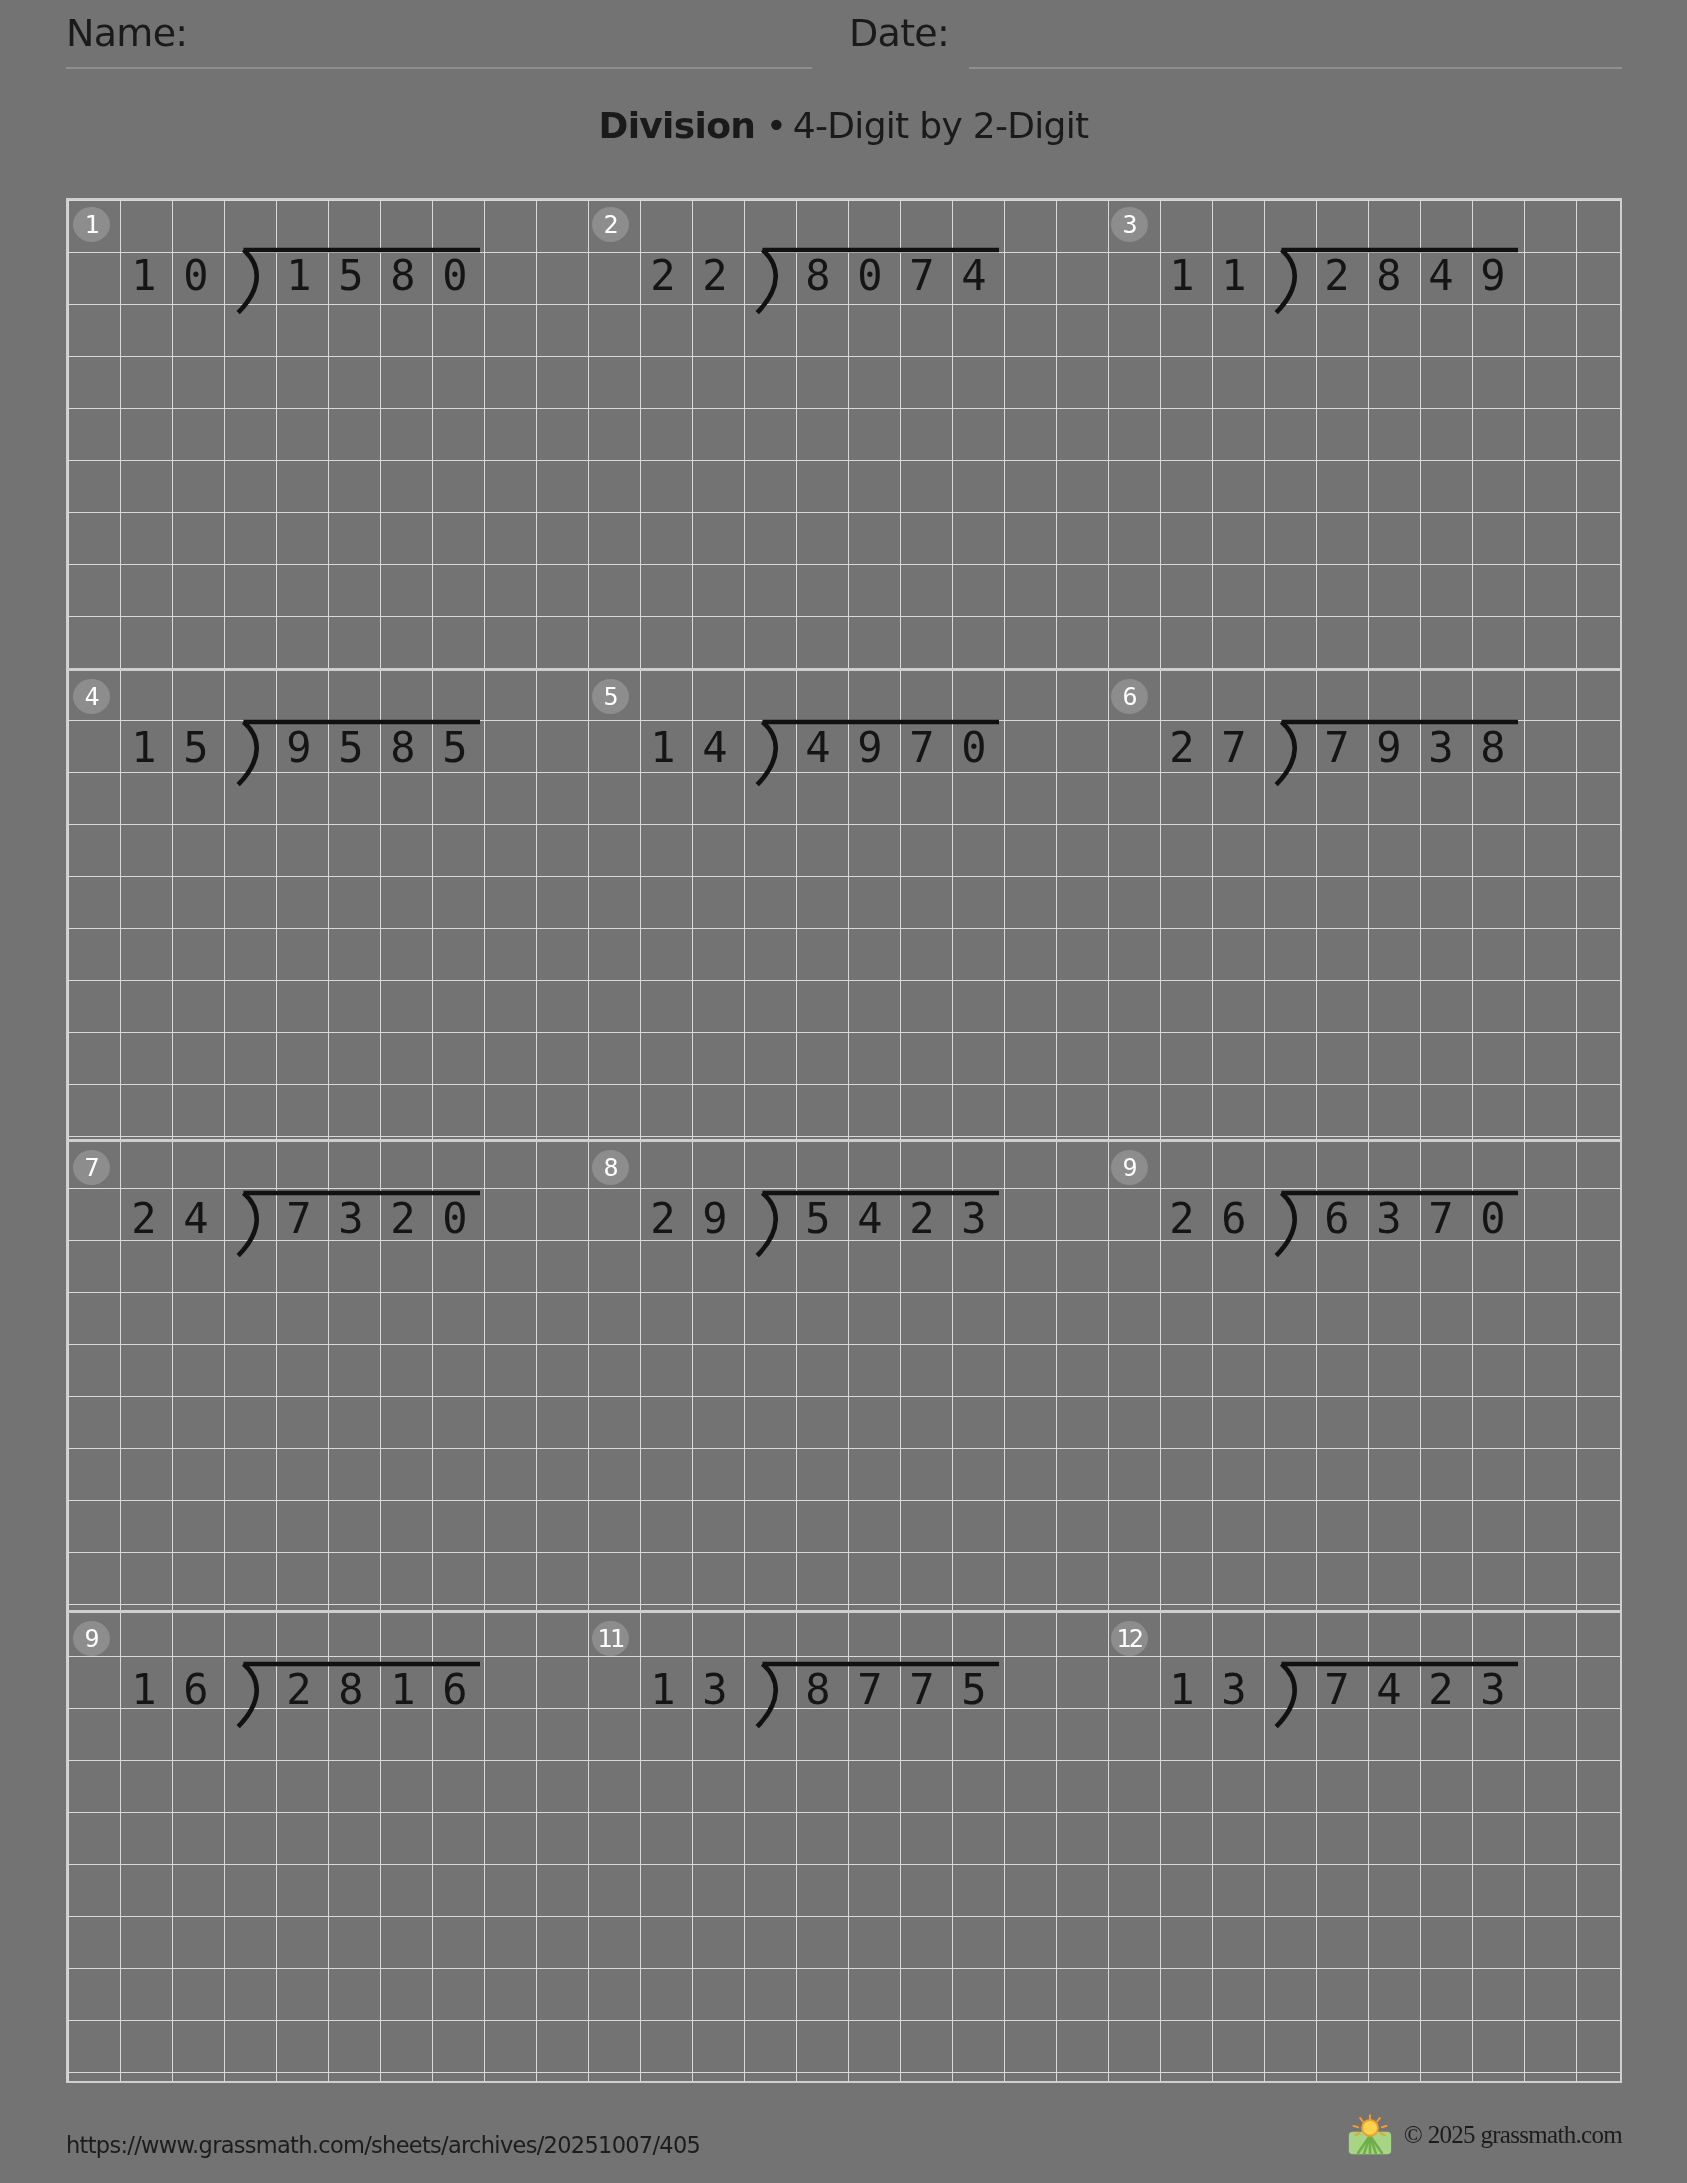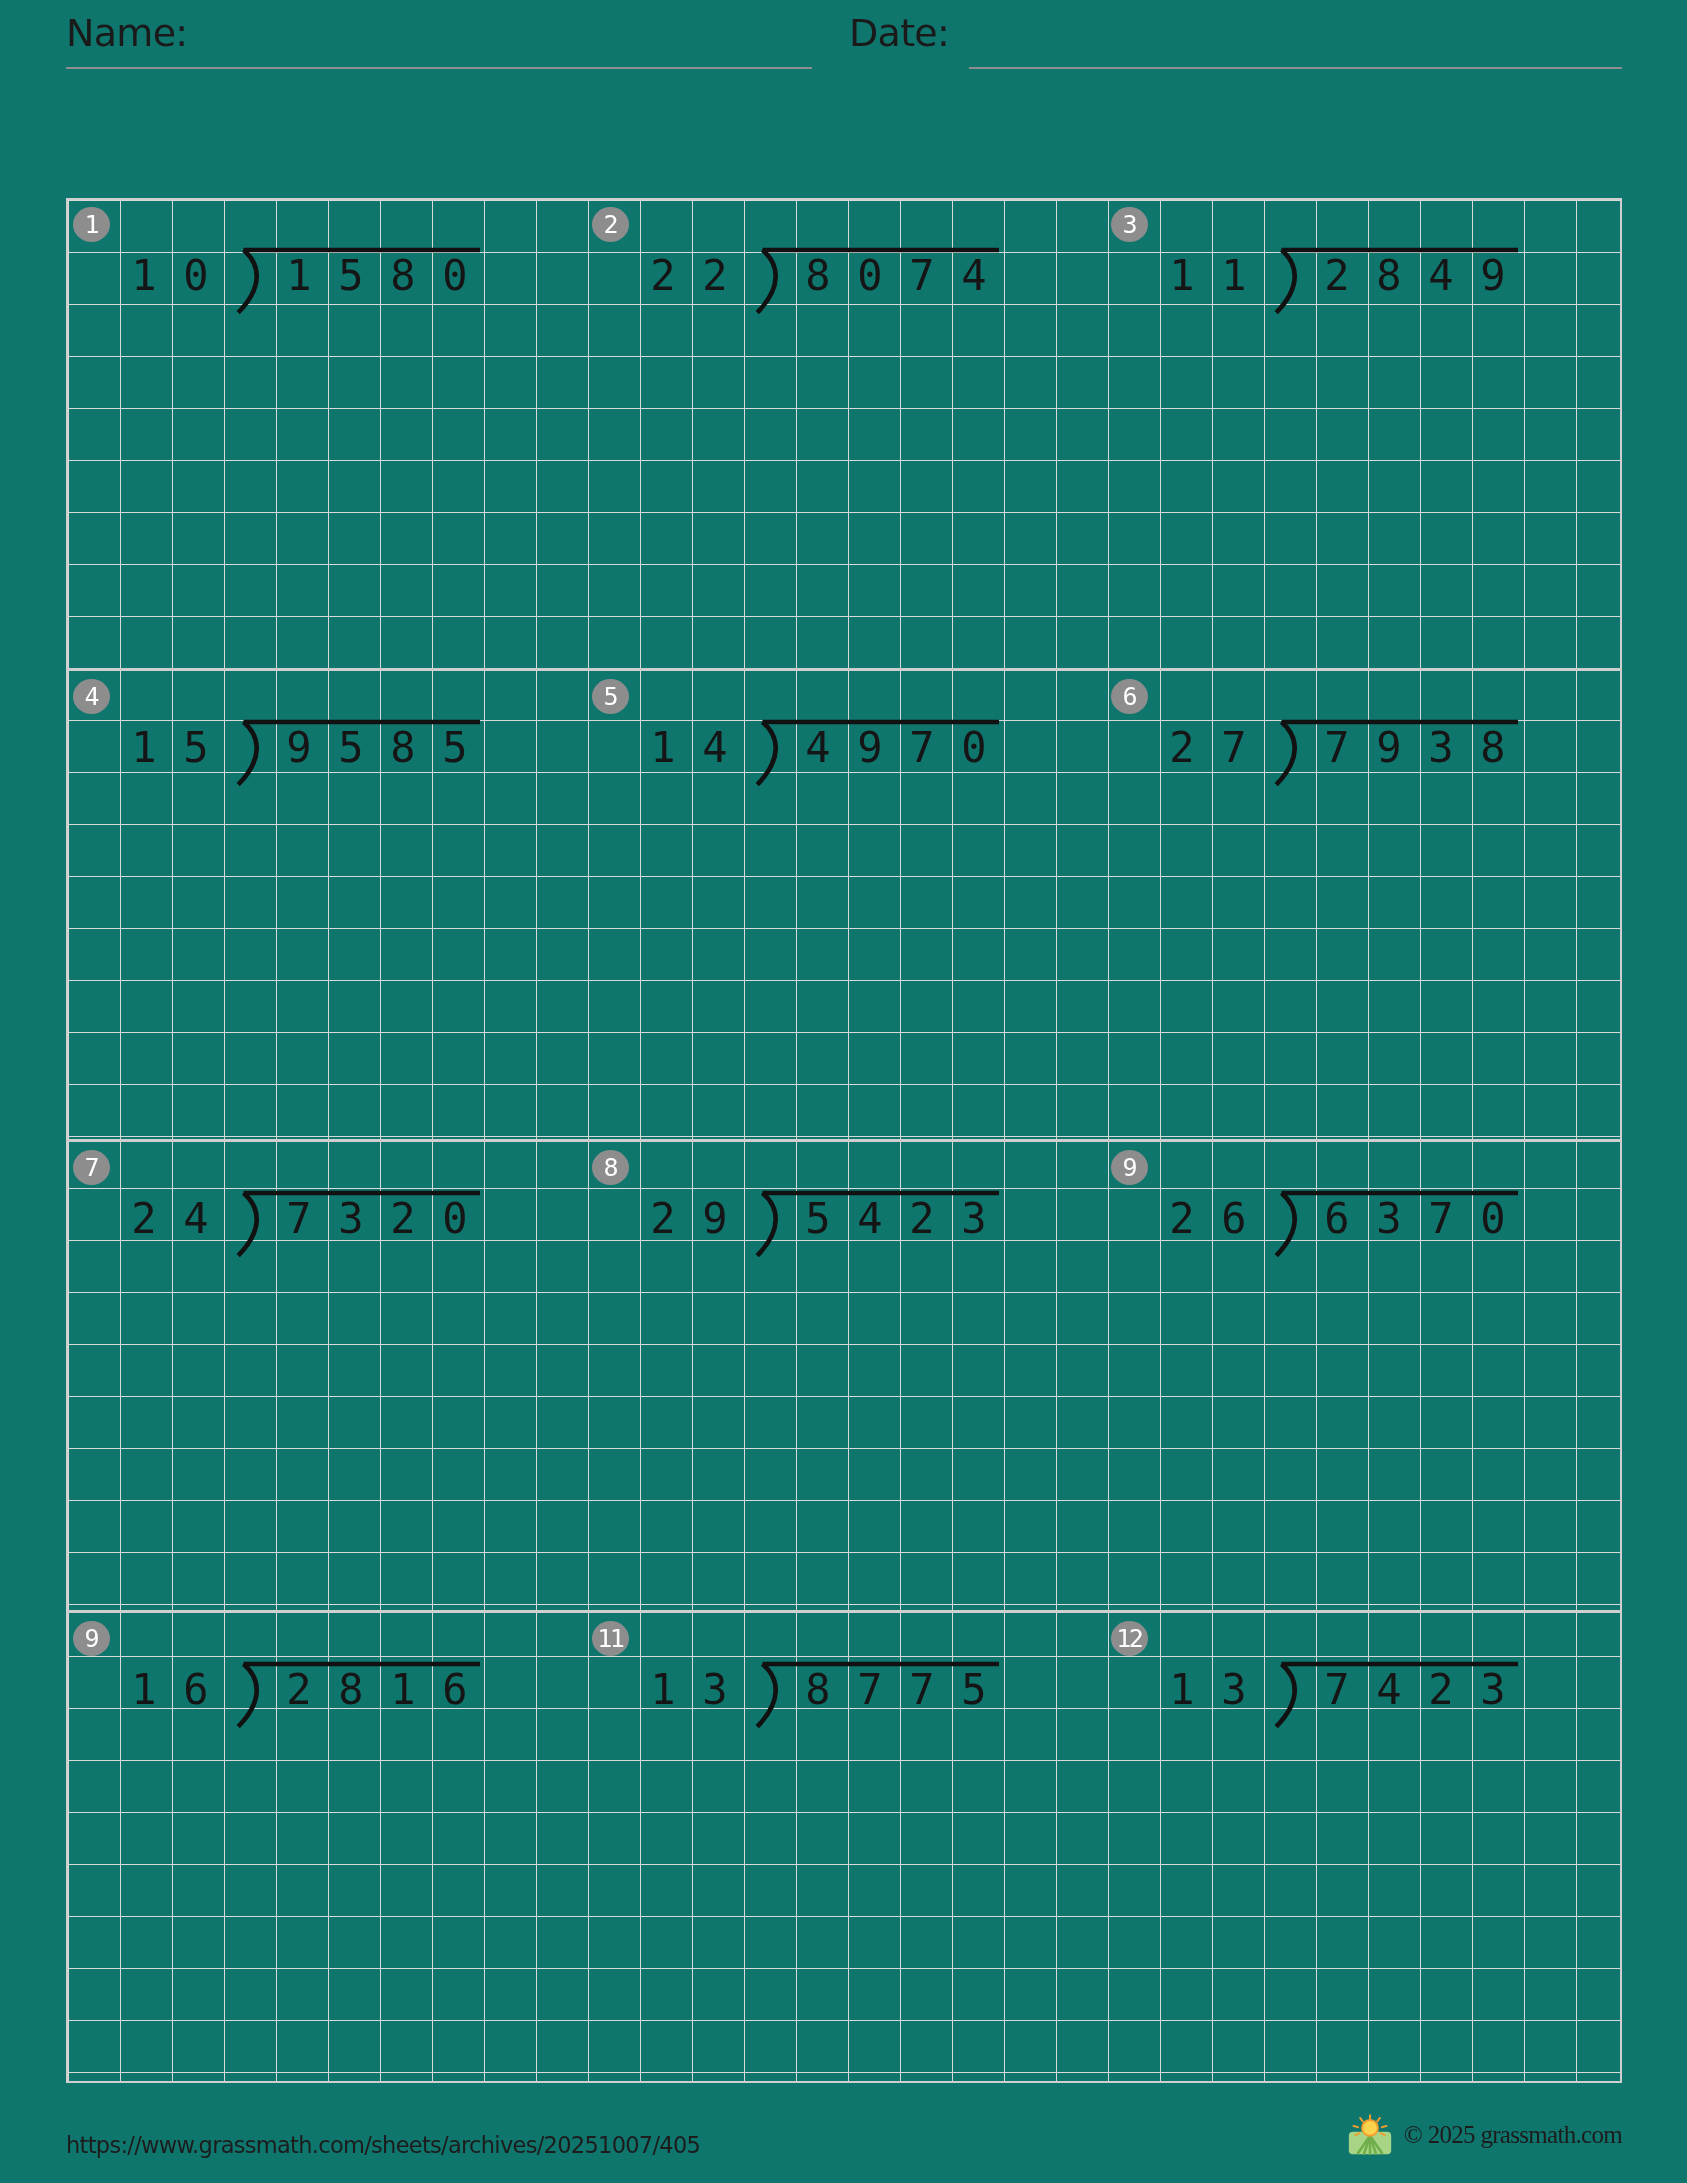--- a/index.html
+++ b/index.html
@@ -1,17 +1,17 @@
 <!DOCTYPE html>
 <html style="--ink: #1a1a1a; --badge_bg: #8d8d8d; --badge_text: #ffffff; --grid_line: #d9d9d9; --grid_bold_line: #cfcfcf; --rule_line: #8f8f8f; --logo_grass: #a8d585; --logo_blade: #6fae4b; --logo_sun: #fcd34d; --logo_sun_stroke: #f09f2e;font-size:10.6px"><head>
 <meta charset="utf-8">
 <style>
   html,body{margin:0;padding:0;background:#ffffff;}
   .page{
-    position:relative; width:1687px; height:2183px; background:#0f766e;
+    position:relative; width:1687px; height:2183px; background:#737373;
     font-family:"DejaVu Sans", sans-serif; color:var(--ink,#1a1a1a); overflow:hidden;
   }
   
   .hdr-label{position:absolute; top:10.6px; font-size:38px; letter-spacing:-0.7px; color:var(--ink);}
   .name-label{left:66px;}
   .date-label{left:849px;}
   .write-line{position:absolute; top:67px; height:2px; background:var(--rule_line,#8f8f8f);}
   .name-line{left:66px; width:746px;}
   .date-line{left:969px; width:653px;}
   
@@ -52,20 +52,23 @@
 </head>
 <body>
 
 <div class="page">
 
   <span class="hdr-label name-label">Name:</span>
   <span class="write-line name-line"></span>
   <span class="hdr-label date-label">Date:</span>
   <span class="write-line date-line"></span>
 
+  <div class="title">
+    <span class="main">Division</span><span class="sep">•</span><span class="sub">4-Digit by 2-Digit</span>
+  </div>
 
   <div class="grid"></div>
   <div class="section-divider" style="top:668px;"></div>
   <div class="section-divider" style="top:1139px;"></div>
   <div class="section-divider" style="top:1610px;"></div>
 
   <div id="problems-layer">
       <div class="problem" style="left: 66px; top: 198px;">
       <div class="badge">
         <span>1</span>

